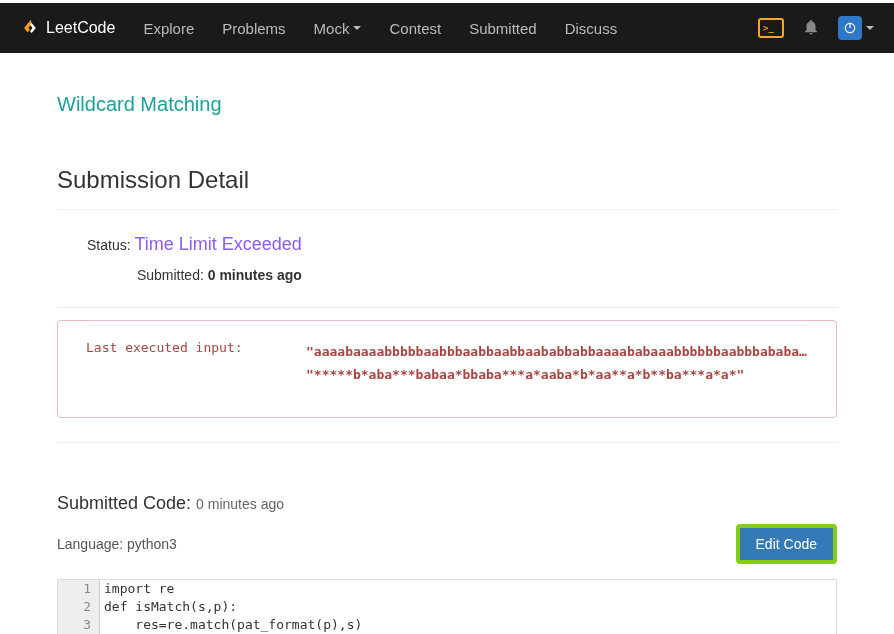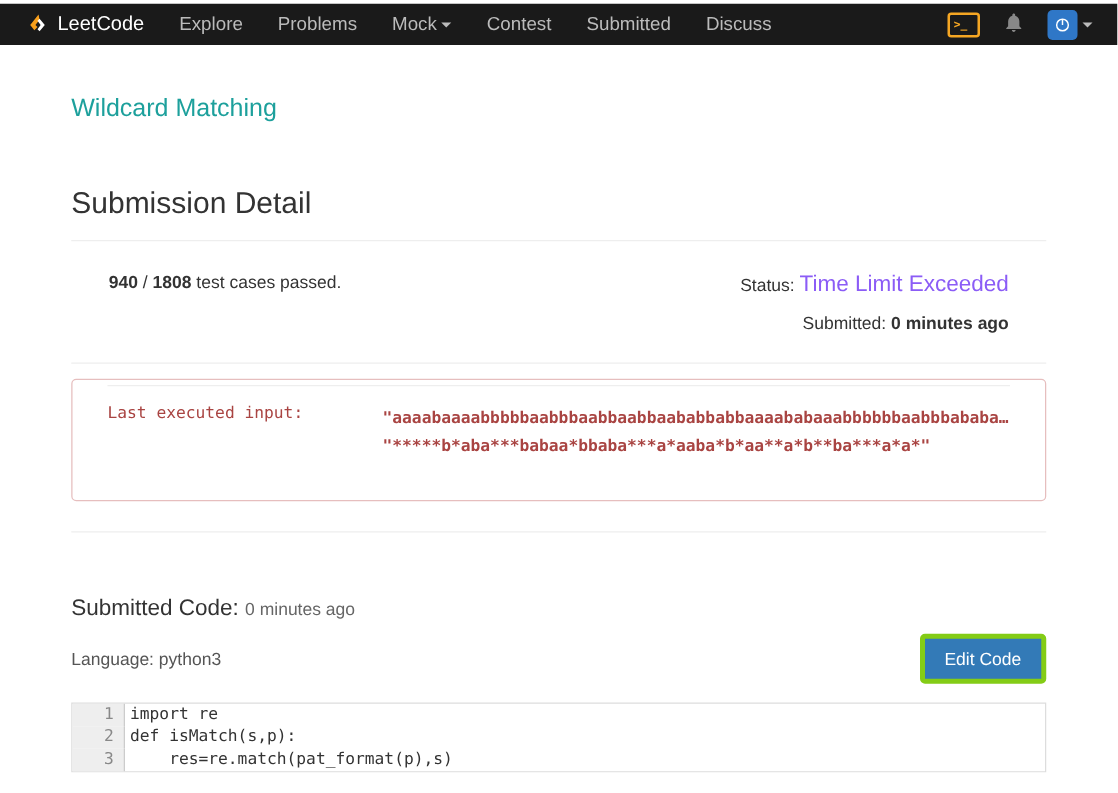--- a/index.html
+++ b/index.html
@@ -1,17 +1,17 @@
 <!DOCTYPE html>
 <html><head>
 <meta charset="utf-8">
 <style>
 * { margin: 0; padding: 0; box-sizing: border-box; }
 body { font-family: -apple-system, BlinkMacSystemFont, "Segoe UI", Helvetica, Arial, sans-serif; font-size: 14px; color: #333; background: #fff; }
-.topbar { background: #1a1a1a; height: 33px; display: flex; align-items: center; padding: 0 20px; justify-content: space-between; margin-top: 3px;}
+.topbar { background: #1a1a1a; height: 50px; display: flex; align-items: center; padding: 0 20px; justify-content: space-between; margin-top: 3px;}
 .topbar-left { display: flex; align-items: center; gap: 28px; }
 .logo { display: flex; align-items: center; gap: 6px; color: #fff; font-size: 16px; }
 .logo-icon { width: 20px; height: 20px; }
 .nav-item { color: #bbb; font-size: 15px; cursor: pointer; display: flex; align-items: center; gap: 4px; }
 .caret-down { width: 0; height: 0; border-left: 4px solid transparent; border-right: 4px solid transparent; border-top: 4px solid #bbb; }
 .topbar-right { display: flex; align-items: center; gap: 18px; }
 .term-icon { width: 26px; height: 20px; border: 2px solid #f5a623; border-radius: 3px; display: flex; align-items: center; padding-left: 3px; }
 .term-icon::before { content: ">_"; color: #f5a623; font-size: 9px; font-family: monospace; font-weight: bold; }
 .bell-icon svg { width: 18px; height: 18px; fill: #888; }
 .power-box { width: 24px; height: 24px; background: #2f77c7; border-radius: 4px; display: flex; align-items: center; justify-content: center; }
@@ -90,23 +90,20 @@
   </div>
 </div>
 
 <div class="container">
   <a class="problem-link">Wildcard Matching</a>
 
   <h2 class="section-title">Submission Detail</h2>
   <hr class="hr">
 
   <div class="status-panel">
-    <div class="status-left">
-      <b>940</b> / <b>1808</b><span> test cases passed.</span>
-    </div>
     <div class="status-right">
       <div>
         <span class="status-label">Status: </span><span class="status-val">Time Limit Exceeded</span>
       </div>
       <div class="submitted-row">
         <span>Submitted: </span><b>0 minutes ago</b>
       </div>
     </div>
   </div>
 

